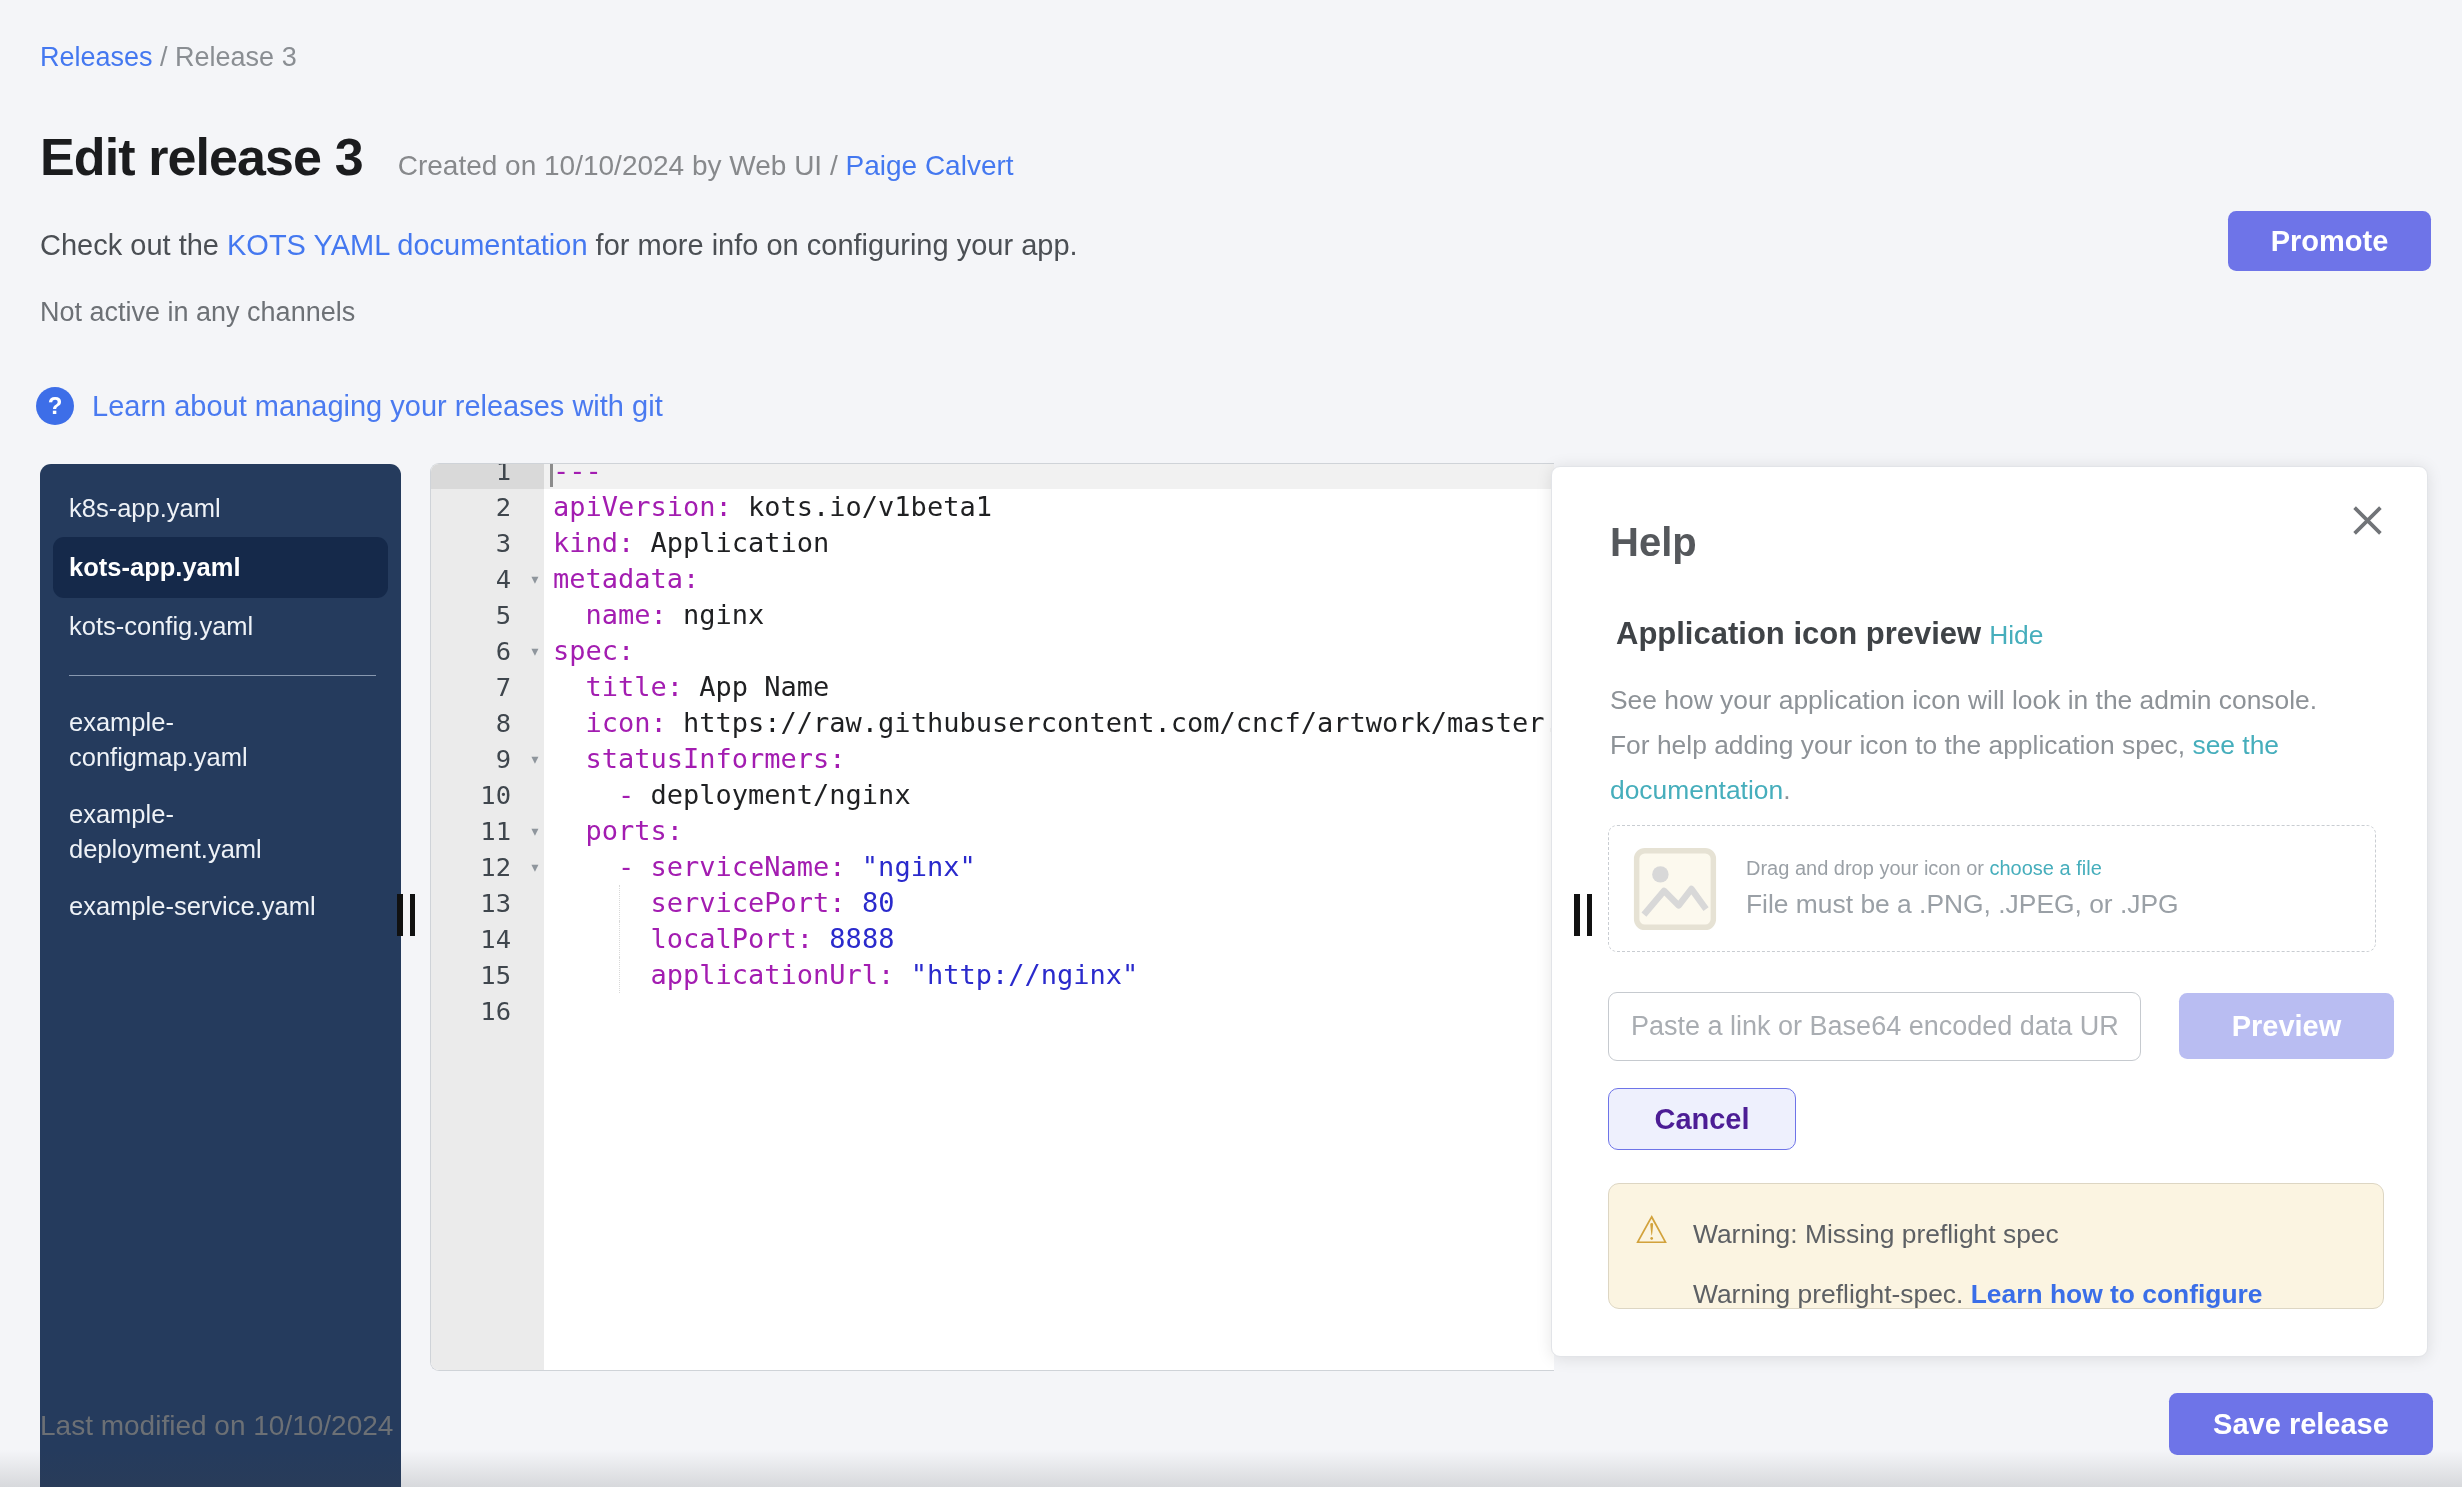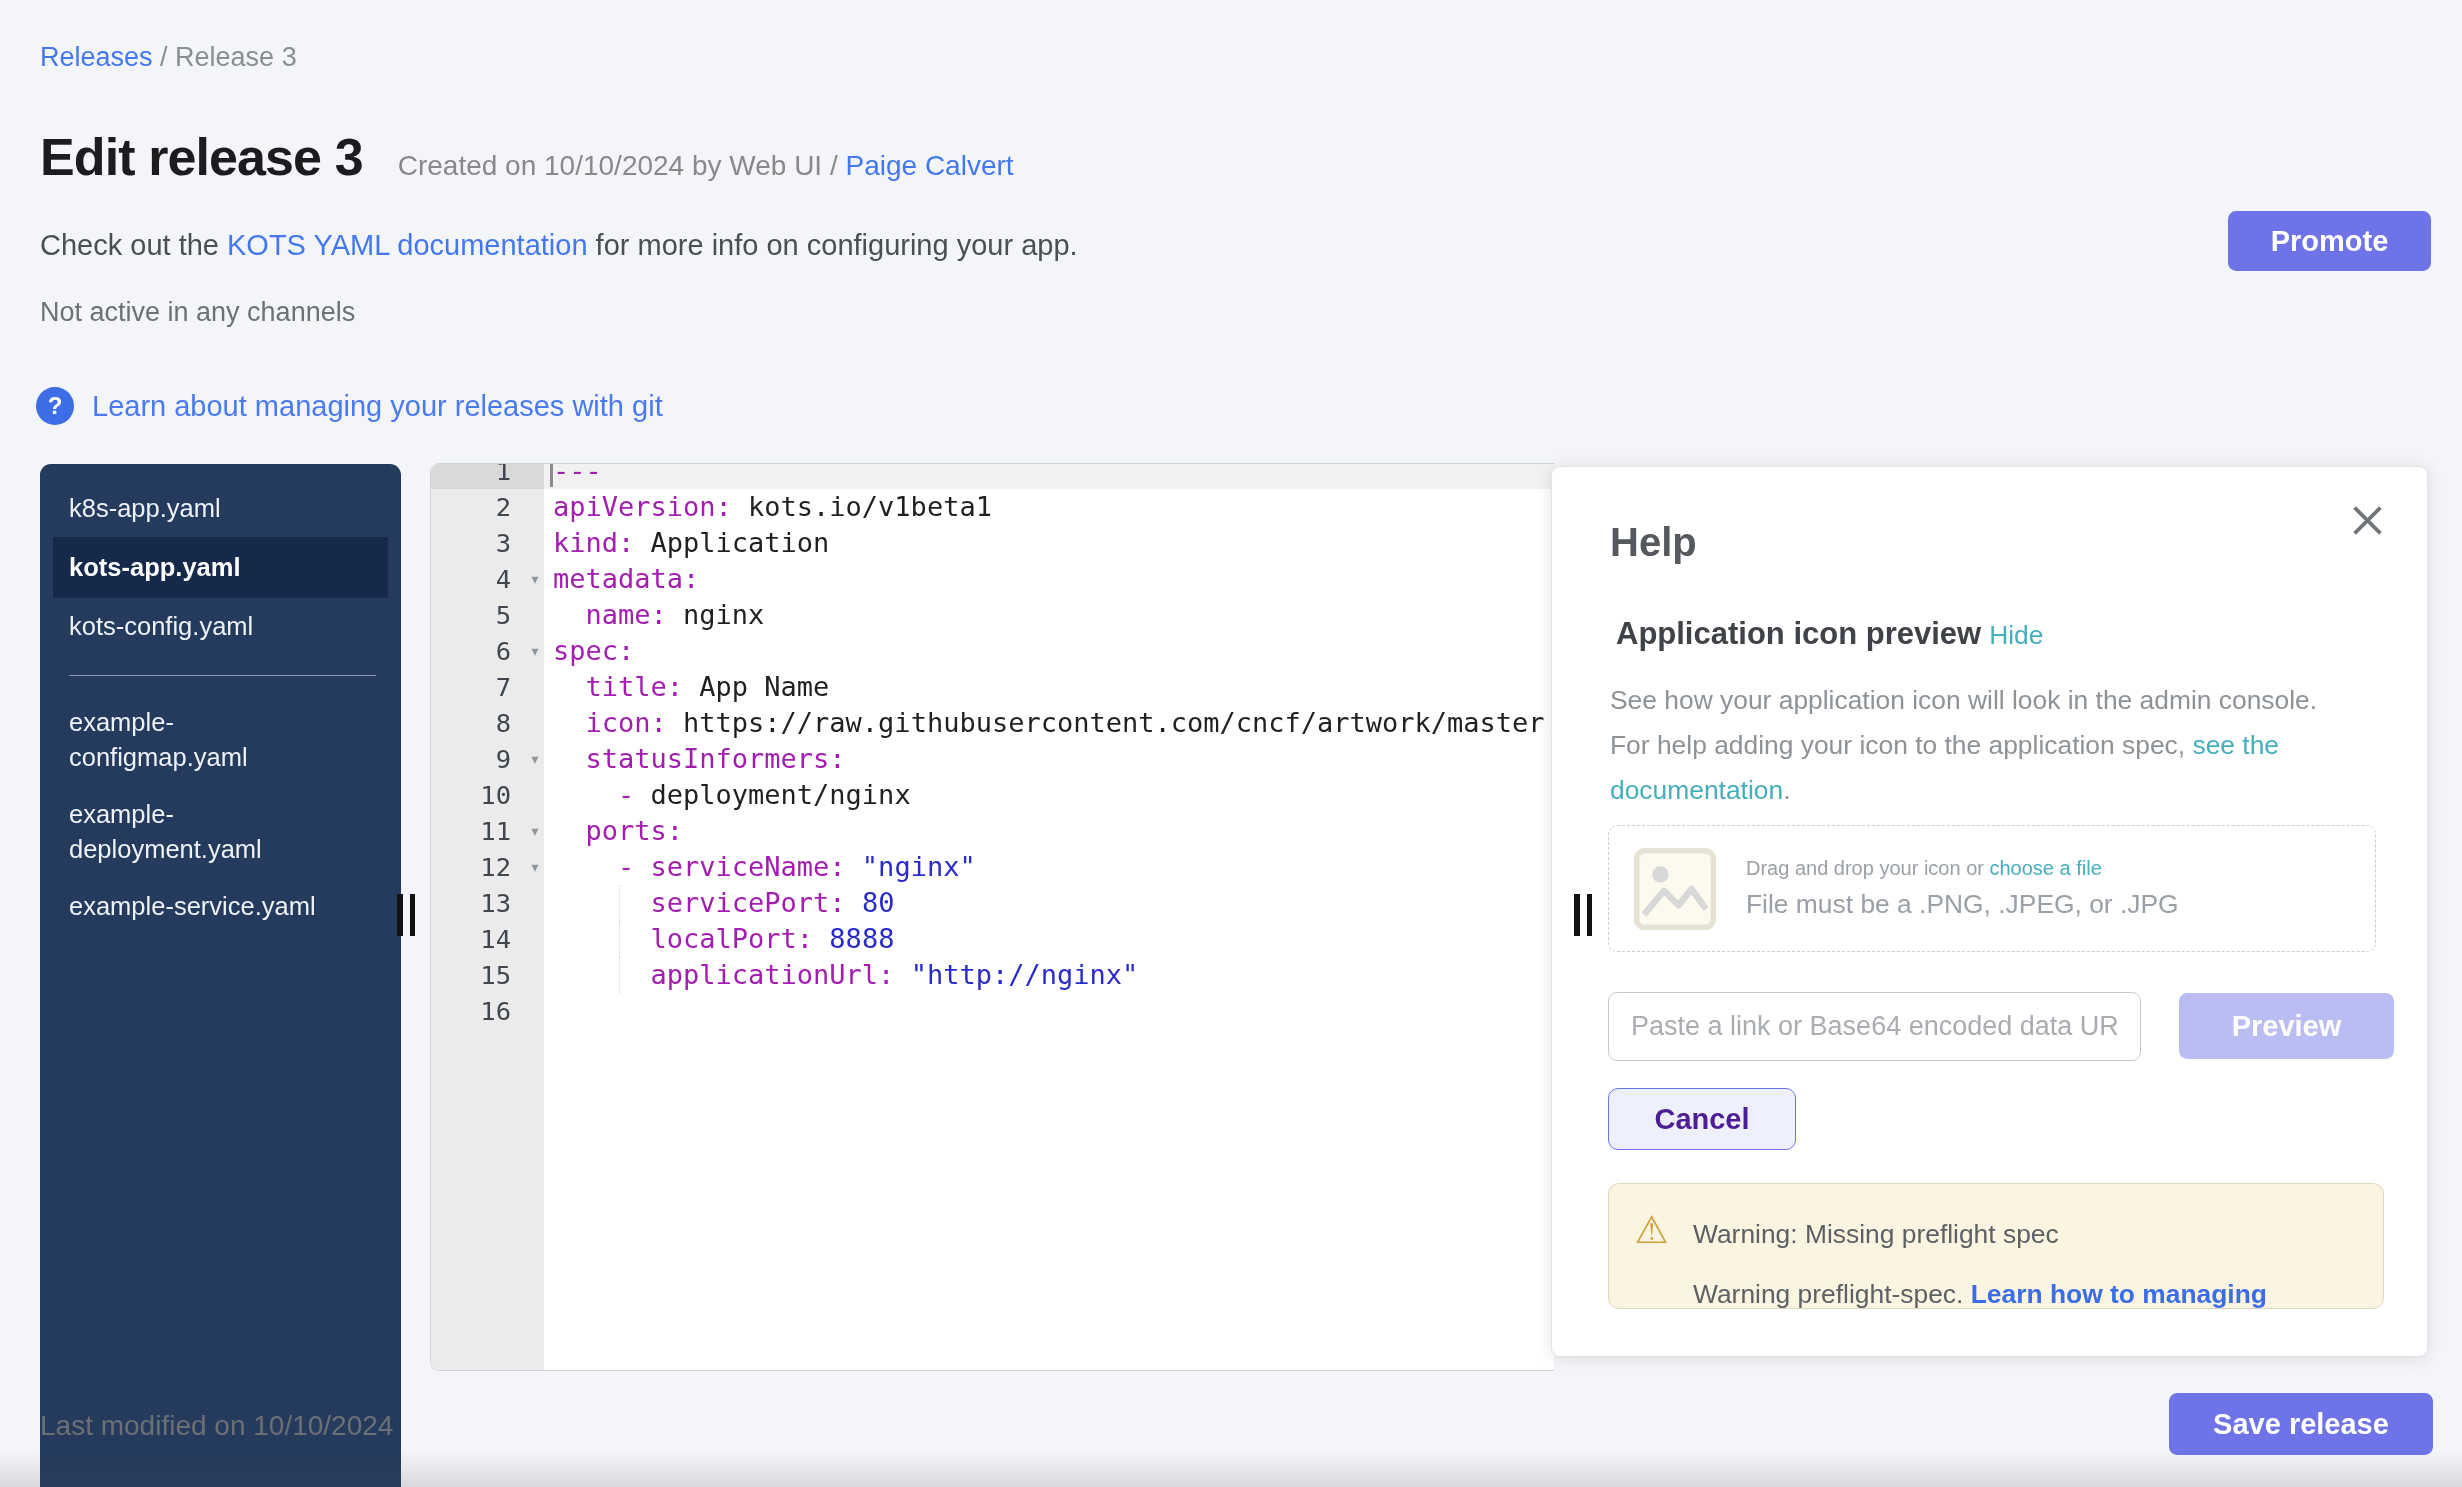--- a/index.html
+++ b/index.html
@@ -20,21 +20,21 @@
   .git-row { position:absolute; left:36px; top:387px; display:flex; align-items:center; }
   .q-circle { width:38px; height:38px; border-radius:50%; background:#3d6ee8; color:#fff; font-size:24px; font-weight:bold; display:flex; align-items:center; justify-content:center; }
   .git-link { margin-left:18px; font-size:29px; color:#4a7af0; text-decoration:none; }
   .btn { border:none; border-radius:8.2px; background:#6e74e8; color:#fff; font-weight:700; font-family:inherit; cursor:pointer; }
   .promote-btn { position:absolute; left:2228px; top:211px; width:203px; height:60px; font-size:29px; }
 
   
   .sidebar { position:absolute; left:40px; top:464px; width:361px; height:1135px; background:#253b5d; border-radius:11px; color:#eef2f7; overflow:hidden; }
   .file-list { padding-top:16.4px; }
   .file-item { font-size:25.5px; line-height:35px; padding:11px 58px 11px 29px; cursor:pointer; word-break:break-word; }
-  .file-item.selected { background:#15294a; font-weight:700; margin:0 12.7px; padding:12.7px 46px 12.7px 16.4px; border-radius:0; color:#ffffff; }
+  .file-item.selected { background:#15294a; font-weight:700; margin:0 12.7px; padding:12.7px 46px 12.7px 16.4px; border-radius:11px; color:#ffffff; }
   .file-divider { height:0; border-top:0.9px solid rgba(170,184,204,.75); margin:20px 25.5px 18px 29px; }
   .sidebar-footer { position:absolute; left:0; right:0; bottom:0; height:86px; border-top:0.9px solid rgba(170,184,204,.75); margin:0 25.5px 0 29px; display:flex; align-items:center; gap:20px; }
   .sidebar-footer svg { cursor:pointer; }
 
   
   .resize-handle { position:absolute; top:894px; width:27px; height:42px; cursor:col-resize; display:flex; gap:7.3px; }
   .resize-handle i { display:block; width:5.5px; height:42px; background:#111; }
   .handle-left { left:397px; }
   .handle-right { left:1574px; z-index:40; }
 
@@ -242,21 +242,21 @@
     </div>
 
     <input class="icon-input" type="text" placeholder="Paste a link or Base64 encoded data URL" style="">
     <button class="btn preview-btn">Preview</button>
     <button class="cancel-btn">Cancel</button>
 
     <div class="warning-box">
       <span class="warning-icon">⚠</span>
       <div class="warning-line1">Warning: Missing preflight spec</div>
       <div class="warning-line2">
-        <span>Warning preflight-spec. </span><a>Learn how to managing</a>
+        <span>Warning preflight-spec. </span><a>Learn how to configure</a>
       </div>
     </div>
   </div>
 
   <div class="last-modified">Last modified on 10/10/2024</div>
   <button class="btn save-btn">Save release</button>
 
   <div class="bottom-fade"></div>
 </div>
 

